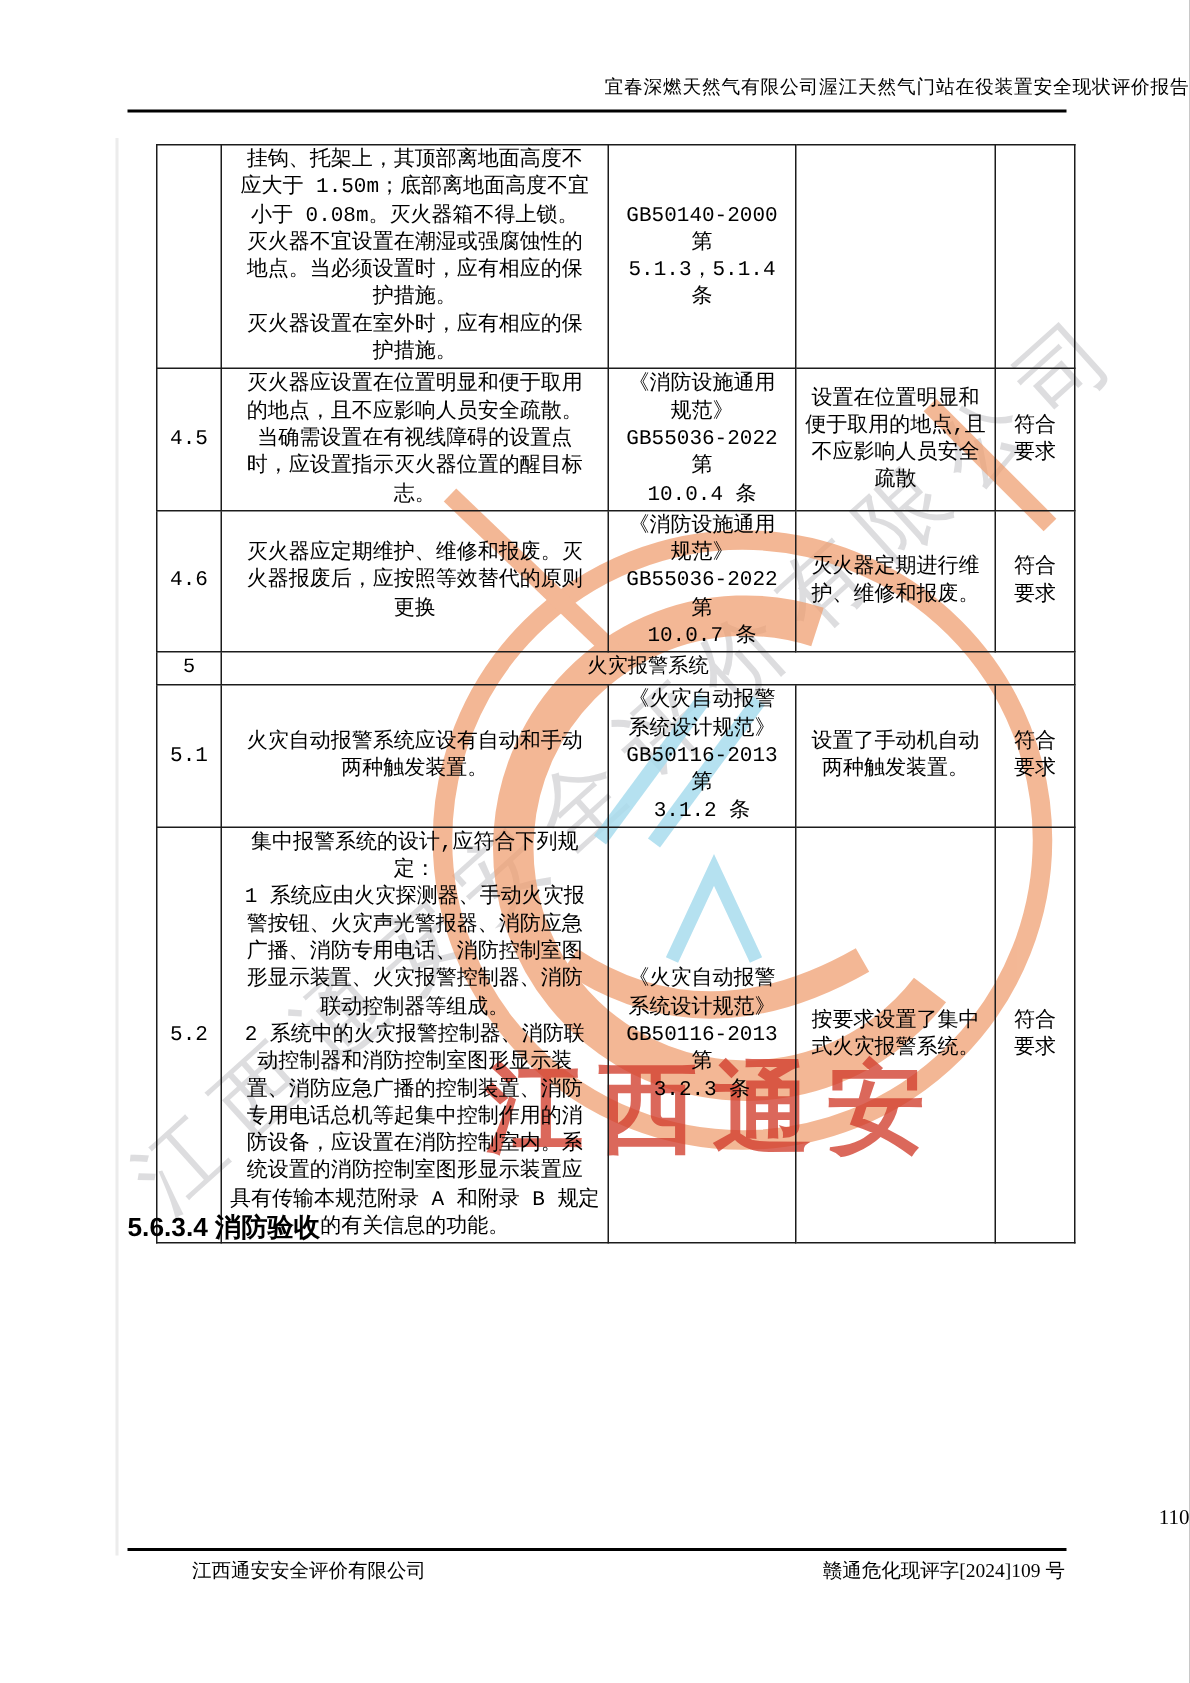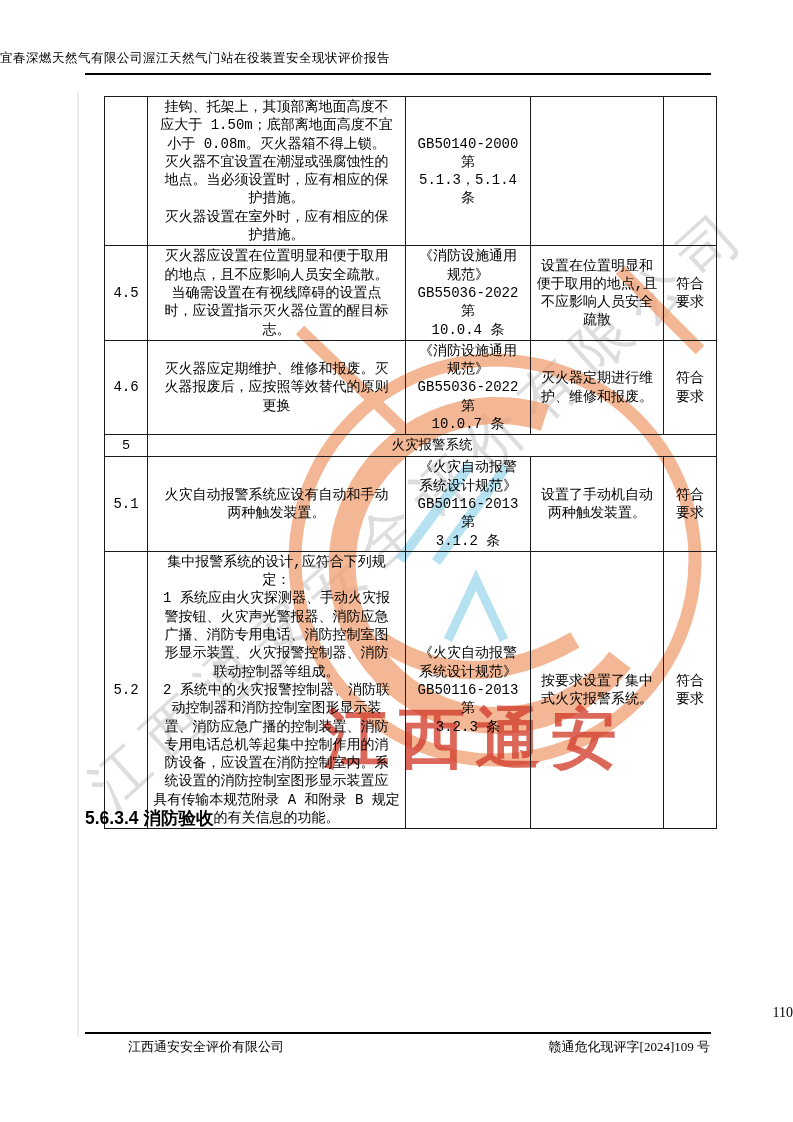--- a/index.html
+++ b/index.html
@@ -8,21 +8,21 @@
     width:793px;height:1122px;
     margin:0 auto;
     background:#ffffff;
     overflow:hidden;
     font-family:"Liberation Serif", serif;
     color:#000;
   }
   
   .doc-header{
     position:absolute;top:50px;left:0;width:100%;
-    text-align:left;font-size:12.5px;letter-spacing:.5px;
+    text-align:right;font-size:12.5px;letter-spacing:.5px;
   }
   .header-rule{
     position:absolute;top:73px;left:85px;width:626px;height:2px;background:#000;
   }
   
   .scan-line{position:absolute;top:92px;left:77px;width:2px;height:945px;background:#ececec;}
 
   
   .tbl-wrap{position:absolute;top:96px;left:104px;}
   table.doc{border-collapse:collapse;table-layout:fixed;width:612px;}

